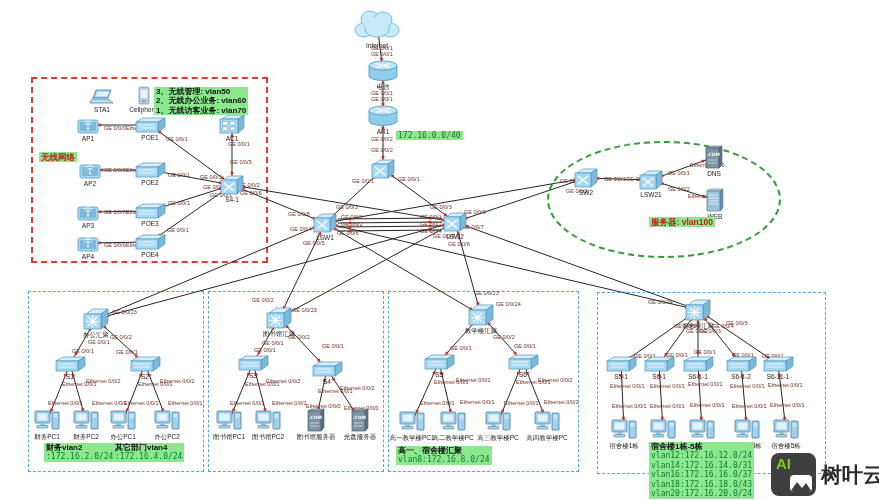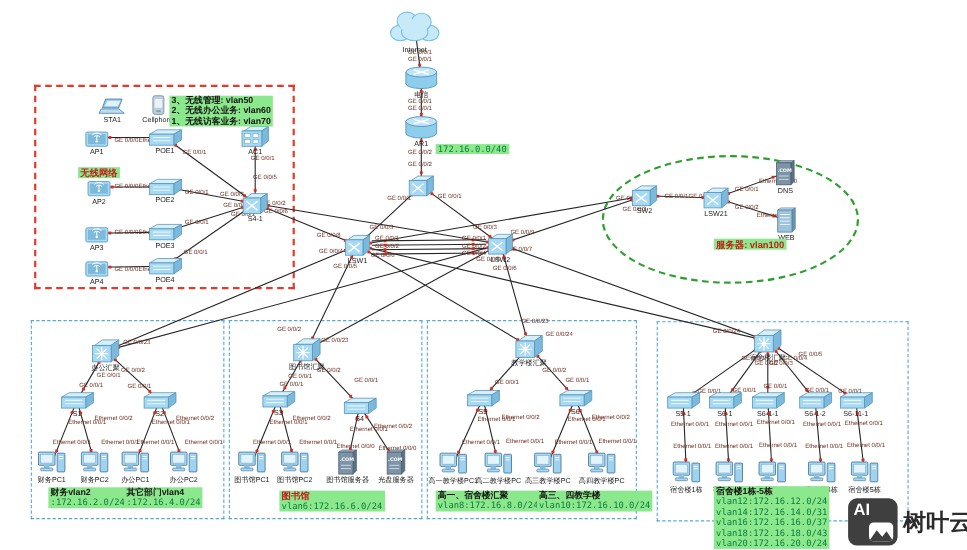--- a/index.html
+++ b/index.html
@@ -12,21 +12,21 @@
   .plabel{position:absolute;font-size:5.5px;line-height:6px;color:var(--port-label,#6e2f22);white-space:nowrap;z-index:3;}
   .node{position:absolute;z-index:4;}
   .node svg{display:block;width:100%;height:100%;}
   .nlabel{position:absolute;transform:translateX(-50%);font-size:6.5px;line-height:7px;color:#1c1c1c;white-space:nowrap;text-align:center;z-index:4;}
   .note{position:absolute;background:var(--note-bg,#8ce88c);padding:0 2px;line-height:1.18;z-index:5;}
   .note .b{display:block;font-weight:bold;font-size:8px;color:var(--note-text,#111);white-space:nowrap;}
   .note .r{display:block;font-weight:bold;font-size:8.5px;color:var(--note-red,#c21d1d);white-space:nowrap;}
   .note .m{display:block;font-family:"DejaVu Sans Mono",monospace;font-size:8px;color:var(--note-mono,#0f7a3d);white-space:nowrap;}
   .wm{position:absolute;left:771px;top:453px;display:flex;align-items:center;gap:5px;z-index:6;}
   .wm-logo{position:relative;width:45px;height:43px;background:#3f3f3f;border-radius:8px;flex:0 0 auto;}
-  .wm-ai{position:absolute;left:5px;top:2px;color:#ffffff;font-weight:bold;font-size:15px;}
+  .wm-ai{position:absolute;left:5px;top:2px;color:#84cc16;font-weight:bold;font-size:15px;}
   .wm-photo{position:absolute;right:4px;bottom:4px;width:22px;height:17px;background:#fff;border-radius:4px;overflow:hidden;}
   .wm-brand{font-size:21px;font-weight:bold;color:#2b2b2b;white-space:nowrap;}
 </style>
 </head>
 <body>
 
 <div id="stage">
   <div class="wm">
     <div class="wm-logo">
       <span class="wm-ai">AI</span>
@@ -758,48 +758,40 @@
 <rect x="3" y="15.5" width="11" height="2.5" rx="0.8" fill="#a7d9f2" stroke="#4879a0" stroke-width="0.6"></rect>
 <rect x="18" y="2" width="7" height="17" rx="0.8" fill="#9fd2ee" stroke="#4879a0" stroke-width="0.8"></rect>
 <path d="M19.5,5 h4 M19.5,7 h4" stroke="#fff" stroke-width="0.8"></path>
         </svg></span></div>
     <div class="nlabel" style="left: 786px; top: 442px;">宿舍楼5栋</div>
     <div class="note" style="left: 154px; top: 87px;">
       <span class="b">3、无线管理: vlan50</span>
       <span class="b">2、无线办公业务: vlan60</span>
       <span class="b">1、无线访客业务: vlan70</span>
     </div>
-    <div class="note" style="left: 39px; top: 152px; margin-left: 32px;">
+    <div class="note" style="left: 39px; top: 152px;">
       <span class="r">无线网络</span>
     </div>
     <div class="note" style="left: 396px; top: 131px;">
       <span class="m">172.16.0.0/40</span>
     </div>
     <div class="note" style="left: 649px; top: 217px;">
       <span class="r">服务器: vlan100</span>
     </div>
     <div class="note" style="left: 44px; top: 443px;">
       <span class="b">财务vlan2</span>
       <span class="m">:172.16.2.0/24</span>
     </div>
     <div class="note" style="left: 113px; top: 443px;">
       <span class="b">其它部门vlan4</span>
       <span class="m">:172.16.4.0/24</span>
     </div>
-    <div class="note" style="left: 254px; top: 446px;">
-      <span class="r">图书馆</span>
-      <span class="m">vlan6:172.16.6.0/24</span>
-    </div>
     <div class="note" style="left: 396px; top: 446px;">
       <span class="b">高一、宿舍楼汇聚</span>
       <span class="m">vlan8:172.16.8.0/24</span>
-    </div>
-    <div class="note" style="left: 488px; top: 446px;">
-      <span class="b">高三、四教学楼</span>
-      <span class="m">vlan10:172.16.10.0/24</span>
     </div>
     <div class="note" style="left: 649px; top: 442px;">
       <span class="b">宿舍楼1栋-5栋</span>
       <span class="m">vlan12:172.16.12.0/24</span>
       <span class="m">vlan14:172.16.14.0/31</span>
       <span class="m">vlan16:172.16.16.0/37</span>
       <span class="m">vlan18:172.16.18.0/43</span>
       <span class="m">vlan20:172.16.20.0/24</span>
     </div>
   </div>

